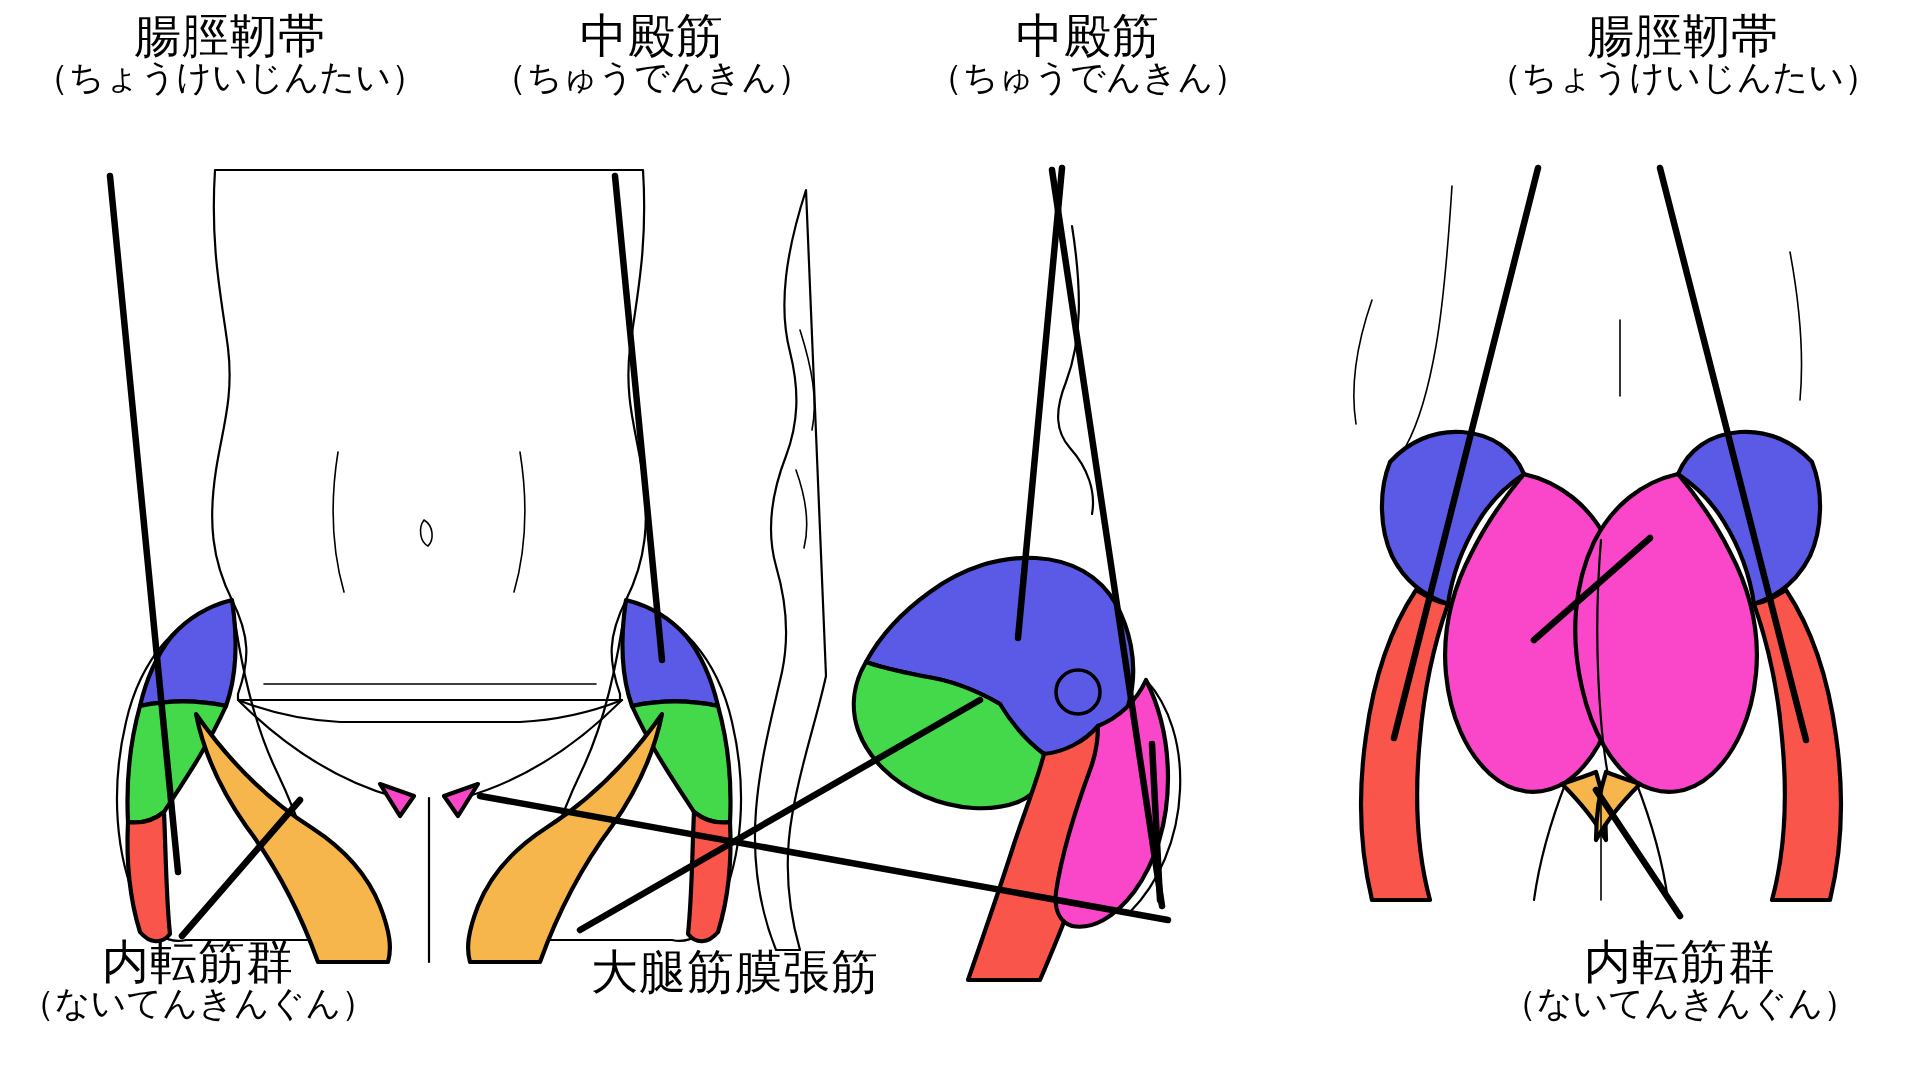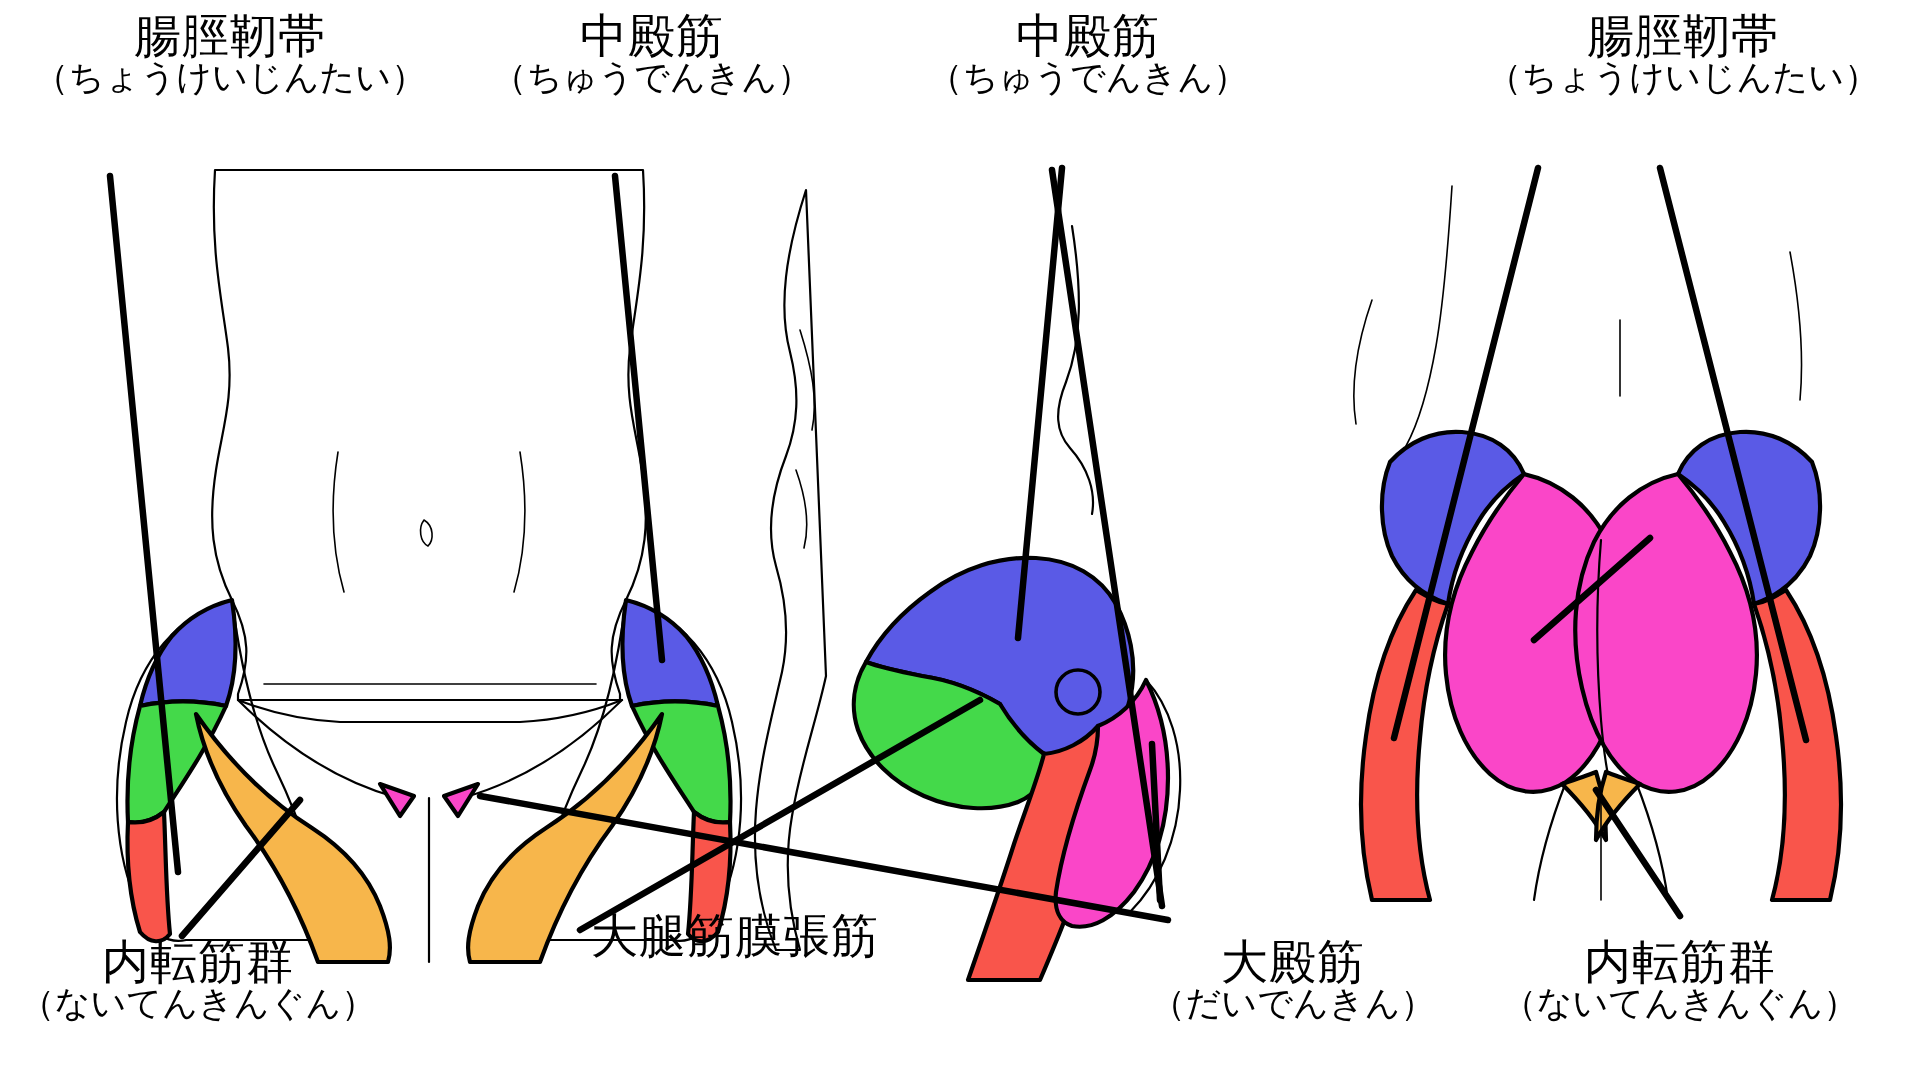--- a/index.html
+++ b/index.html
@@ -288,27 +288,23 @@
   <div class="lbl" style="left:1468px; top:12px; width:430px;">
     <span class="kanji">腸脛靭帯</span>
     <span class="kana">（ちょうけいじんたい）</span>
   </div>
 
   <div class="lbl" style="left:18px; top:938px; width:360px;">
     <span class="kanji">内転筋群</span>
     <span class="kana">（ないてんきんぐん）</span>
   </div>
 
-  <div class="lbl" style="left:500px; top:916px; width:470px;font-family:Liberation Mono, monospace;">
+  <div class="lbl" style="left:500px; top:948px; width:470px;">
     <span class="kanji">大腿筋膜張筋</span>
   </div>
 
-  <div class="lbl" style="left:1128px; top:938px; width:330px;">
-    <span class="kanji">大殿筋</span>
-    <span class="kana">（だいでんきん）</span>
-  </div>
 
   <div class="lbl" style="left:1480px; top:938px; width:400px;">
     <span class="kanji">内転筋群</span>
     <span class="kana">（ないてんきんぐん）</span>
   </div>
 
 </div>
 
 </body></html>

